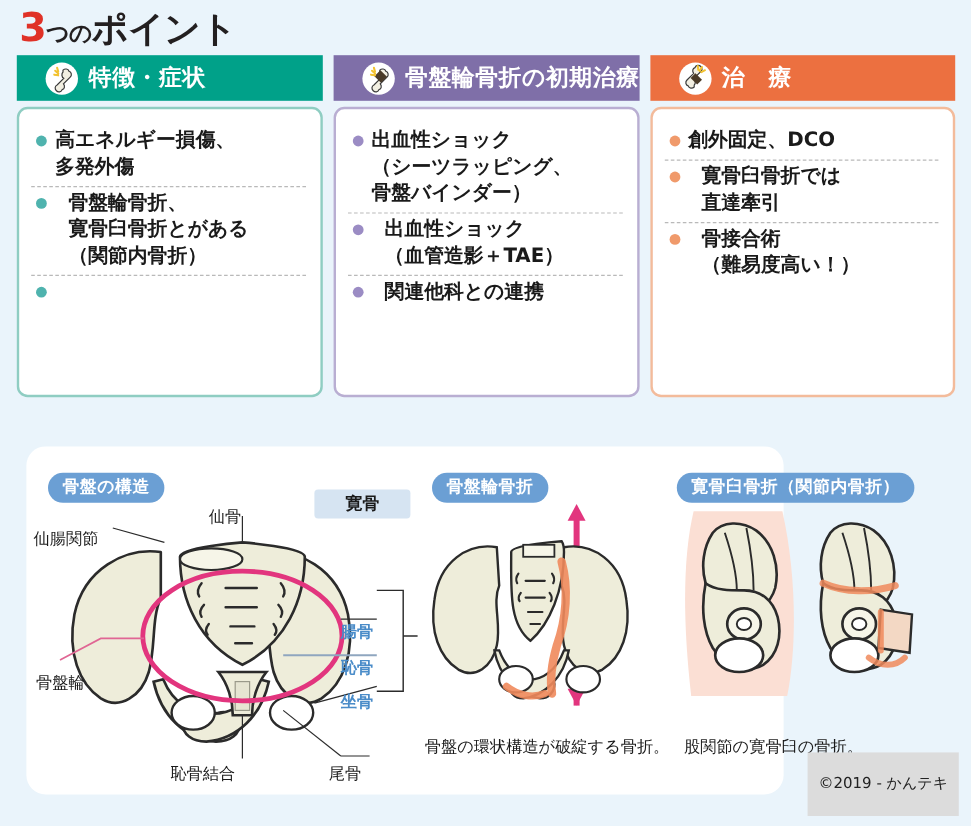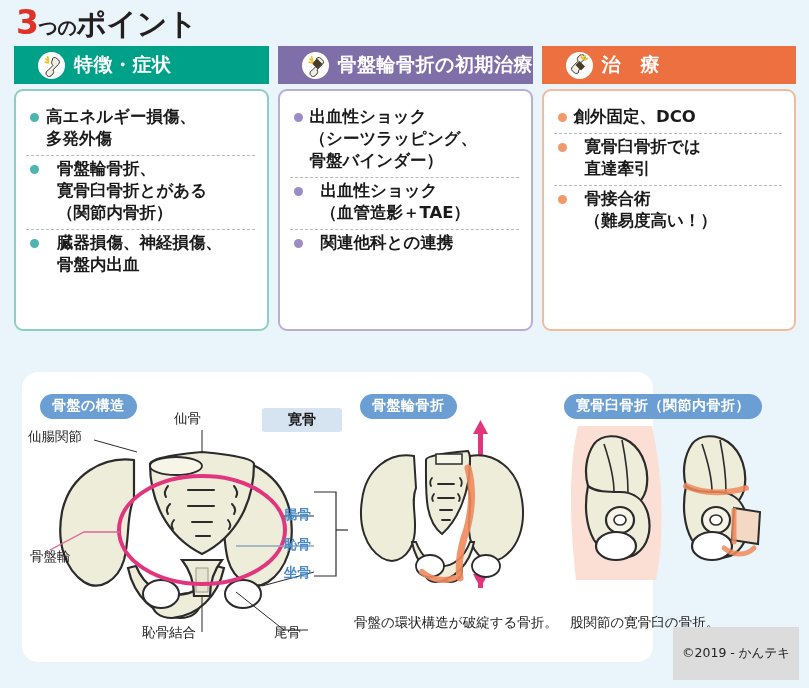--- a/index.html
+++ b/index.html
@@ -68,21 +68,21 @@
   }
   .badge {
     position: absolute;
     background: #6b9fd4; color: #fff;
     border-radius: 13px; padding: 3px 12px 4px;
     font-size: 14px; font-weight: 700; white-space: nowrap;
     letter-spacing: 0.5px;
   }
   .dlabel {
     position: absolute; font-size: 13.5px; color: #1a1a1a;
-    white-space: nowrap; font-weight: 500;
+    white-space: nowrap; font-weight: 500; margin-top: 12px;
   }
   .dlabel.blue { color: #4a8cc9; font-weight: 700; }
   .boxlabel {
     position: absolute; background: #d6e4f2; color: #1a1a1a;
     font-size: 14px; padding: 3px 26px; font-weight: 600;
     border-radius: 3px; white-space: nowrap;
   }
   .caption {
     position: absolute; font-size: 13.5px; color: #1a1a1a;
     white-space: nowrap;
@@ -123,22 +123,20 @@
 多発外傷</span>
         </div>
         <div class="item">
           <span class="bullet"></span>
           <span class="itxt">骨盤輪骨折、
 寛骨臼骨折とがある
 （関節内骨折）</span>
         </div>
         <div class="item">
           <span class="bullet"></span>
-          <span class="itxt">臓器損傷、神経損傷、
-骨盤内出血</span>
         </div>
       </div>
     </div>
 
     <div class="col">
       <div class="col-head" style="background:#7f6fa8;">
         <span class="hicon">
           <svg width="27" height="27" viewBox="0 0 27 27">
             <path d="M14.5 6.5 c1.6-1.6 4.3-1.3 5 .9 2.2.6 2.6 3.3 1 4.9 l-5.6 5.6 c1.4 1.7 1 4.2-1.1 4.8-.7 2.1-3.3 2.4-4.8.9-1.6-1.5-1.3-4 .6-4.8 l5.5-5.5 c-1.8-1-2-3.8-.6-5.3z" fill="#f2efe2" stroke="#3a3a3a" stroke-width="1"></path>
             <path d="M15 6.5 l5.5 5.5 -5 5 -5.5-5.5z" fill="#4a3a28"></path>

